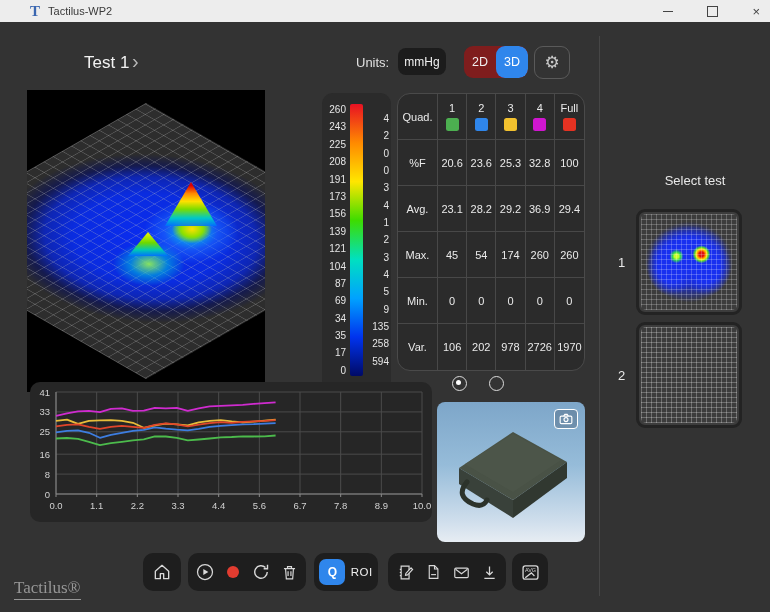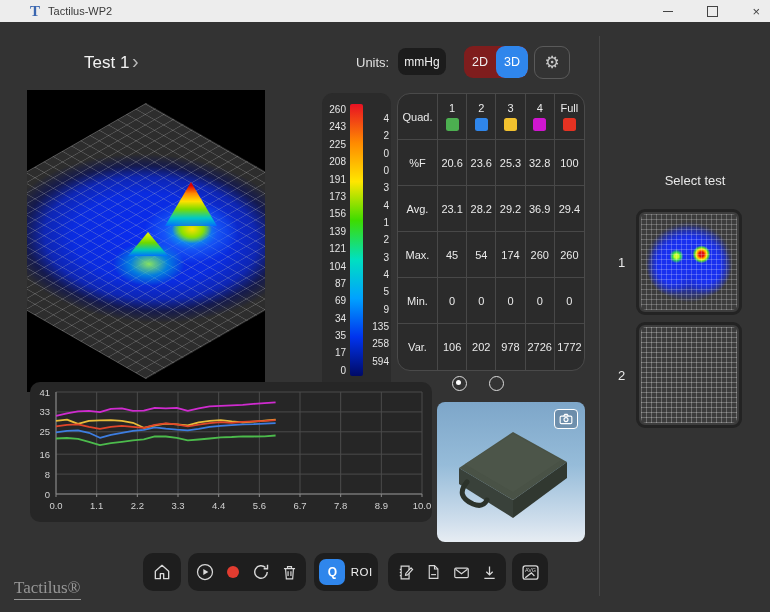--- a/index.html
+++ b/index.html
@@ -231,21 +231,21 @@
         <div class="cell">0</div>
         <div class="cell">0</div>
         <div class="cell">0</div>
         <div class="cell">0</div>
         <div class="cell">0</div>
         <div class="cell lastrow">Var.</div>
         <div class="cell lastrow">106</div>
         <div class="cell lastrow">202</div>
         <div class="cell lastrow">978</div>
         <div class="cell lastrow">2726</div>
-        <div class="cell lastrow">1772</div>
+        <div class="cell lastrow">1970</div>
       </div>
   </div>
   <div class="radio-row">
     <div class="radio sel"></div>
     <div class="radio"></div>
   </div>
 
   <div class="select-title">Select test</div>
   <div class="thumb-label" style="left:618px;top:255px;">1</div>
   <div class="thumb" style="left:636px;top:209px;">

